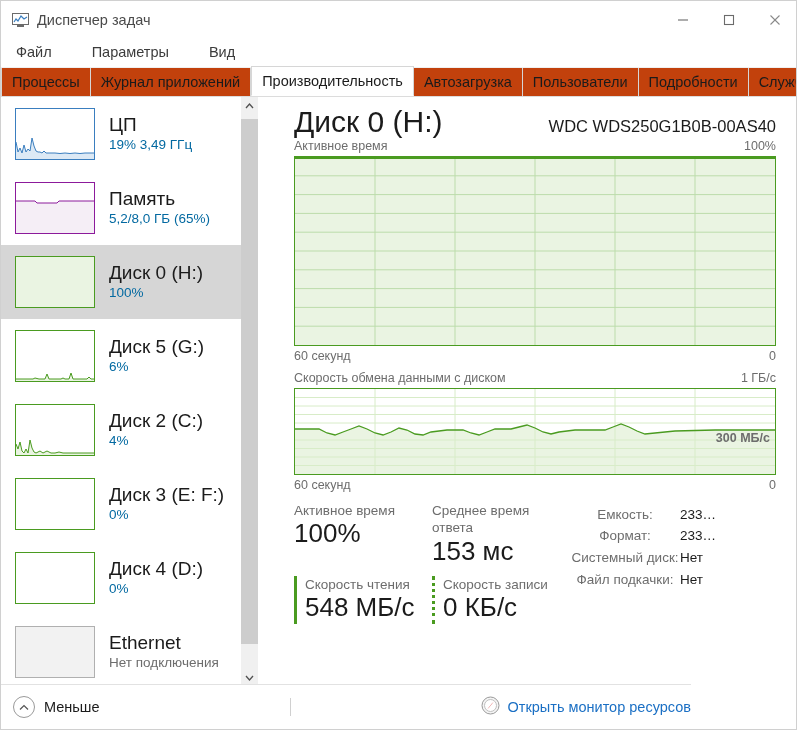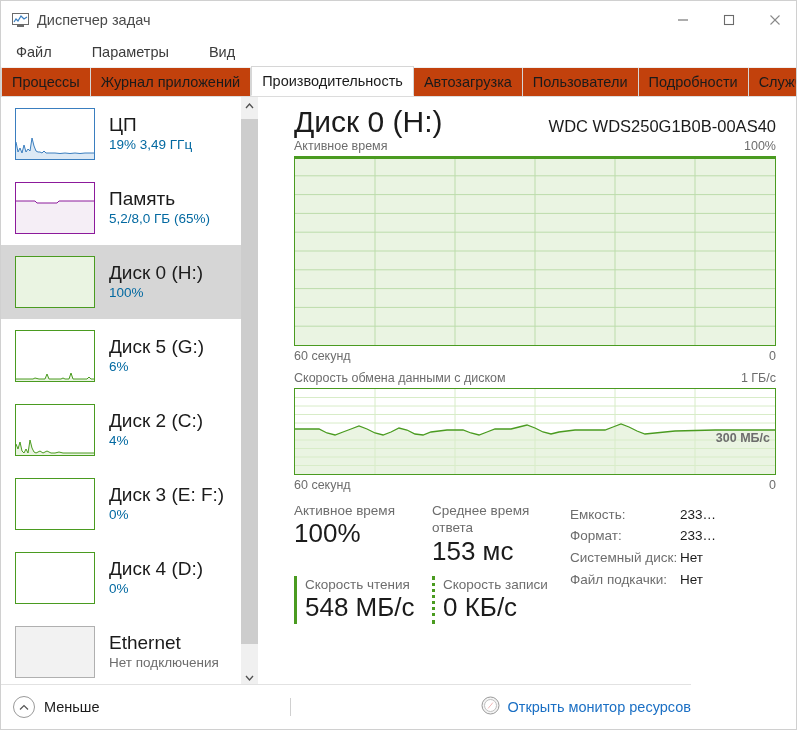--- a/index.html
+++ b/index.html
@@ -192,21 +192,21 @@
   .stat-cell.accent {
     border-left: 3px solid #4a9b20;
     padding-left: 8px;
     width: 141px;
   }
   .stat-cell.accent.dotted {
     border-left: 3px dotted #4a9b20;
   }
   .stats-right { flex: 1; padding-top: 2px; }
   .kv { display: flex; font-size: 13.5px; line-height: 1.62; }
-  .kv .k { color: #6d6d6d; width: 110px; flex: none; white-space: nowrap; }
+  .kv .k { color: #6d6d6d; width: 110px; flex: none; white-space: nowrap; text-align: center; }
   .kv .v { color: #1b1b1b; white-space: nowrap; }
 
   
   .statusbar {
     position: absolute; left: 0; bottom: 0;
     width: 690px; height: 45px;
     background: #ffffff;
     border-top: 1px solid #e2e2e2;
     display: flex; align-items: center;
     padding-left: 12px;

